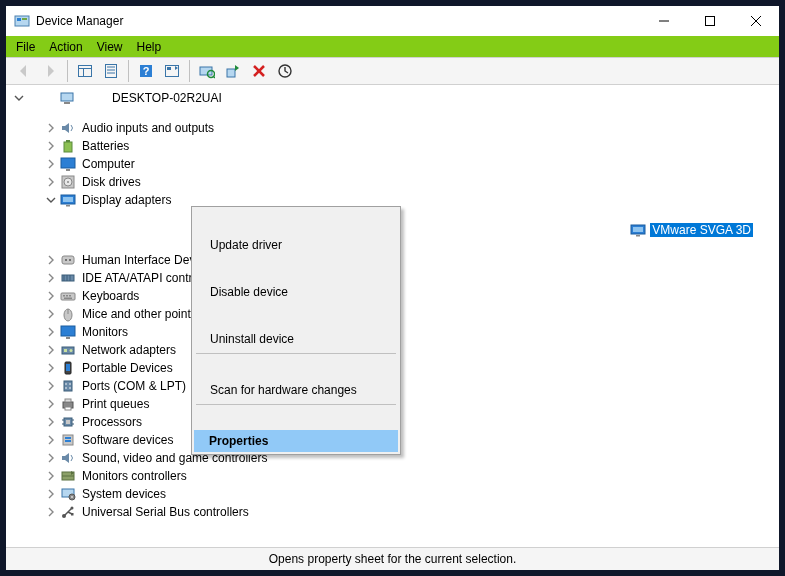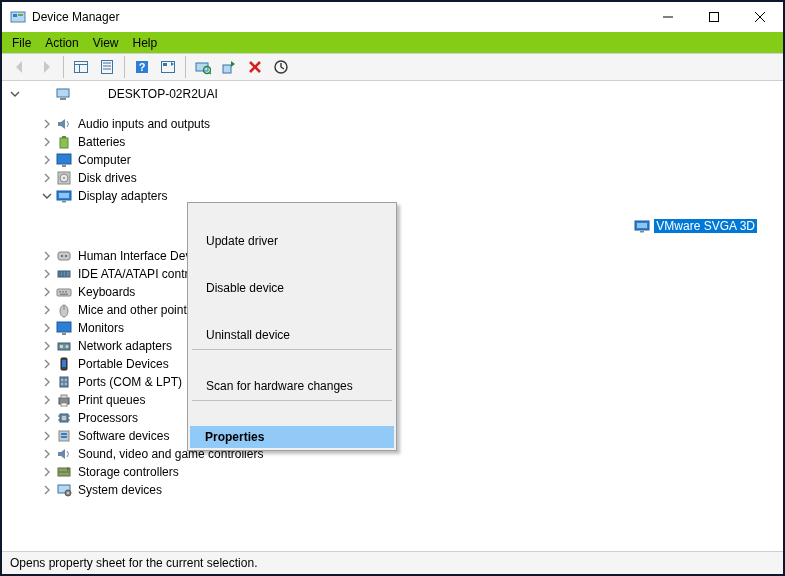--- a/index.html
+++ b/index.html
@@ -1,19 +1,19 @@
 <!DOCTYPE html>
 <html><head>
 <meta charset="utf-8">
 <style>
 * { box-sizing: border-box; font-family: "Segoe UI", Tahoma, sans-serif; }
 body { margin: 0; background: #fff; }
 .window {
   width: 785px; height: 576px;
-  border: 2px solid #0f172a;
+  border: 6px solid #0f172a;
   display: flex; flex-direction: column;
   background: #fff;
   position: relative;
 }
 .titlebar {
   height: 30px; display: flex; align-items: center;
   padding-left: 8px; background: #fff;
 }
 .titlebar-icon { width: 16px; height: 16px; margin-right: 6px; }
 .title-text { font-size: 12px; flex: 1; }
@@ -38,21 +38,21 @@
 .tree ul { list-style: none; margin: 12px; padding: 0; }
 .node { display: flex; align-items: center; height: 18px; white-space: nowrap; }
 .expander { width: 14px; height: 14px; display: flex; align-items: center; justify-content: center; margin-right: 2px; color: #666; }
 .expander.hidden { visibility: hidden; }
 .node-icon { width: 16px; height: 16px; margin-right: 4px; flex-shrink: 0; }
 .node-label { padding: 0 2px; }
 .node-label.selected { background: #0078d7; color: #fff; }
 .indent-0 { padding-left: 4px; gap: 31px; }
 .indent-1 { padding-left: 24px; }
 .indent-2 { padding-left: 48px; justify-content: flex-end; }
-.statusbar { height: 22px; display: flex; align-items: center; padding: 0 8px; font-size: 12px; background:#f5f5f5; }
+.statusbar { height: 22px; display: flex; align-items: center; padding: 0 8px; font-size: 12px; background:#f5f5f5;justify-content:center; }
 .context-menu {
   position: absolute; left: 185px; top: 200px;
   width: 210px; background: #f0f0f0; border: 1px solid #a0a0a0;
   box-shadow: 3px 3px 3px rgba(0,0,0,.25);
   font-size: 12px; padding: 2px;
 }
 .ctx-item { height: 22px; display: flex; align-items: center; padding: 0 16px; cursor: default; margin-top: 25px; }
 .ctx-item.highlight { background: #91c9f7; font-weight: bold; padding-left: 15px; }
 .ctx-sep { height: 1px; background: #c0c0c0; margin: 3px 2px; }
 </style>
@@ -454,36 +454,53 @@
                 <span class="expander">
                   <svg width="10" height="10" viewBox="0 0 10 10">
                     <path d="M3 1 L7 5 L3 9" fill="none" stroke="#888" stroke-width="1.4"></path>
                   </svg>
                 </span>
                 <span class="node-icon"><svg viewBox="0 0 16 16" width="16" height="16">
                     <rect x="2" y="4" width="12" height="8" fill="#8ca068" stroke="#5a7040"></rect>
                     <line x1="2" y1="8" x2="14" y2="8" stroke="#5a7040"></line>
                     <path d="M11 3 l3 2 l-3 2 z" fill="#5a7040"></path>
                   </svg></span>
-                <span class="node-label">Storage controllers</span>
+                <span class="node-label">Monitors controllers</span>
               </div>
             </li>
             <li>
               <div class="node indent-1">
                 <span class="expander">
                   <svg width="10" height="10" viewBox="0 0 10 10">
                     <path d="M3 1 L7 5 L3 9" fill="none" stroke="#888" stroke-width="1.4"></path>
                   </svg>
                 </span>
                 <span class="node-icon"><svg viewBox="0 0 16 16" width="16" height="16">
                     <rect x="2" y="3" width="12" height="8" fill="#b6d7f0" stroke="#3a75a8"></rect>
                     <circle cx="12" cy="11" r="3" fill="#888" stroke="#555"></circle>
                     <circle cx="12" cy="11" r="1" fill="#ddd"></circle>
                   </svg></span>
                 <span class="node-label">System devices</span>
+              </div>
+            </li>
+            <li>
+              <div class="node indent-1">
+                <span class="expander">
+                  <svg width="10" height="10" viewBox="0 0 10 10">
+                    <path d="M3 1 L7 5 L3 9" fill="none" stroke="#888" stroke-width="1.4"></path>
+                  </svg>
+                </span>
+                <span class="node-icon"><svg viewBox="0 0 16 16" width="16" height="16">
+                    <circle cx="4" cy="12" r="2" fill="#555"></circle>
+                    <line x1="4" y1="12" x2="12" y2="4" stroke="#555" stroke-width="1.5"></line>
+                    <circle cx="12" cy="4" r="1.5" fill="#555"></circle>
+                    <line x1="8" y1="8" x2="12" y2="10" stroke="#555" stroke-width="1.5"></line>
+                    <rect x="11" y="9" width="2.5" height="2.5" fill="#555"></rect>
+                  </svg></span>
+                <span class="node-label">Universal Serial Bus controllers</span>
               </div>
             </li>
           </ul>
         </li>
       </ul>
   </div>
 
   <div class="statusbar">
     <span>Opens property sheet for the current selection.</span>
   </div>

